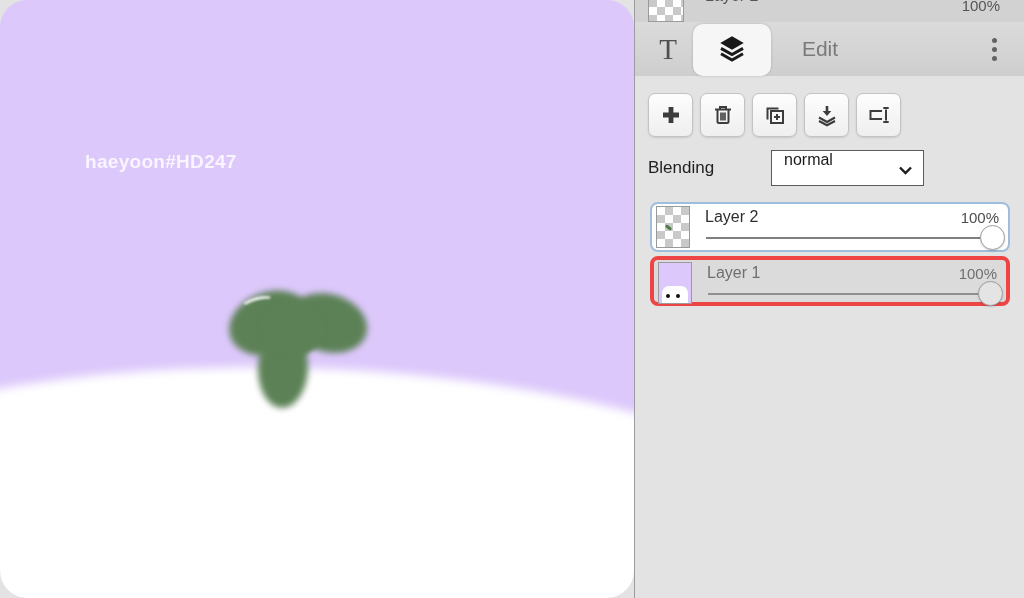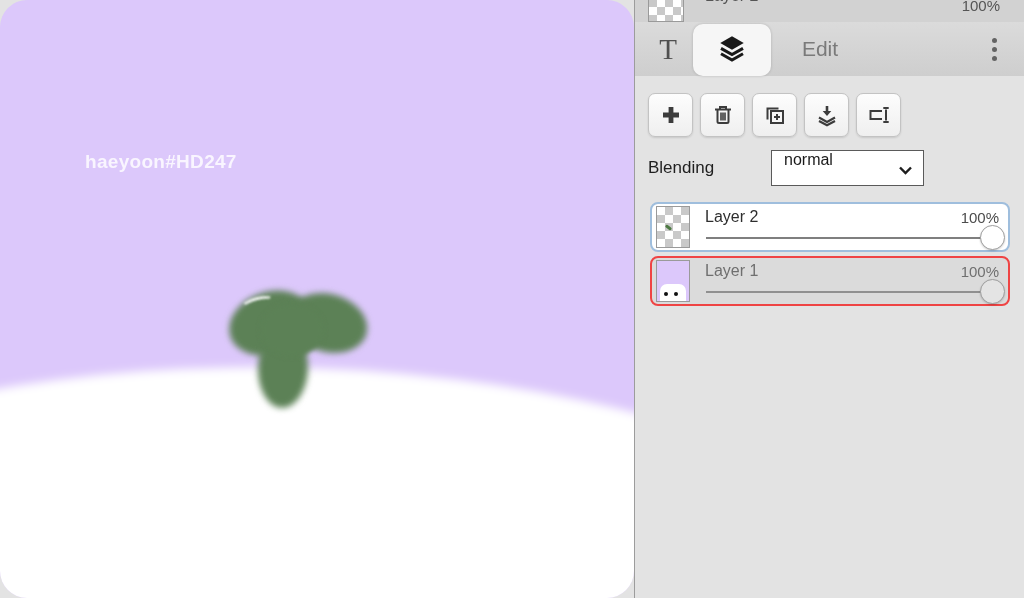--- a/index.html
+++ b/index.html
@@ -68,21 +68,21 @@
                   background:#ffffff; border:1px solid #5a5a5a;
                   display:flex; align-items:flex-start;margin-left:32px; }
   .blend-value { margin-left:12px; font-size:16px; color:#1a1a1a; }
   .blend-chevron { position:absolute; right:10px; top:11px; }
 
   
   .layers { position:absolute; left:15px; top:202px; width:360px; }
   .layer-row { position:relative; width:360px; height:50px; border-radius:8px;
                margin-bottom:4px; }
   .layer-row.selected { background:#ffffff; border:2px solid #9fbedd; }
-  .layer-row.unselected { background:#dbdbdb; border:2px solid #ef4444; }
+  .layer-row.unselected { background:#dbdbdb; border:4px solid #ef4444; }
   .layer-thumb { position:absolute; left:4px; top:2px; width:34px; height:42px;
                  border:1px solid #9a9a9a; overflow:hidden; }
   .thumb-checker { background:repeating-conic-gradient(#c9c9c9 0% 25%, #ffffff 0% 50%);
                    background-size:16px 16px; }
   .thumb-mark { position:absolute; left:8px; top:19px; width:7px; height:3px;
                 background:#4e7a44; transform:rotate(35deg); border-radius:2px; }
   .thumb-scene { background:#dcc8fb; }
   .thumb-blob { position:absolute; left:3px; right:3px; bottom:0; height:17px;
                 background:#ffffff; border-radius:7px 7px 0 0; }
   .thumb-eye { position:absolute; bottom:5px; width:4px; height:4px; border-radius:50%;

